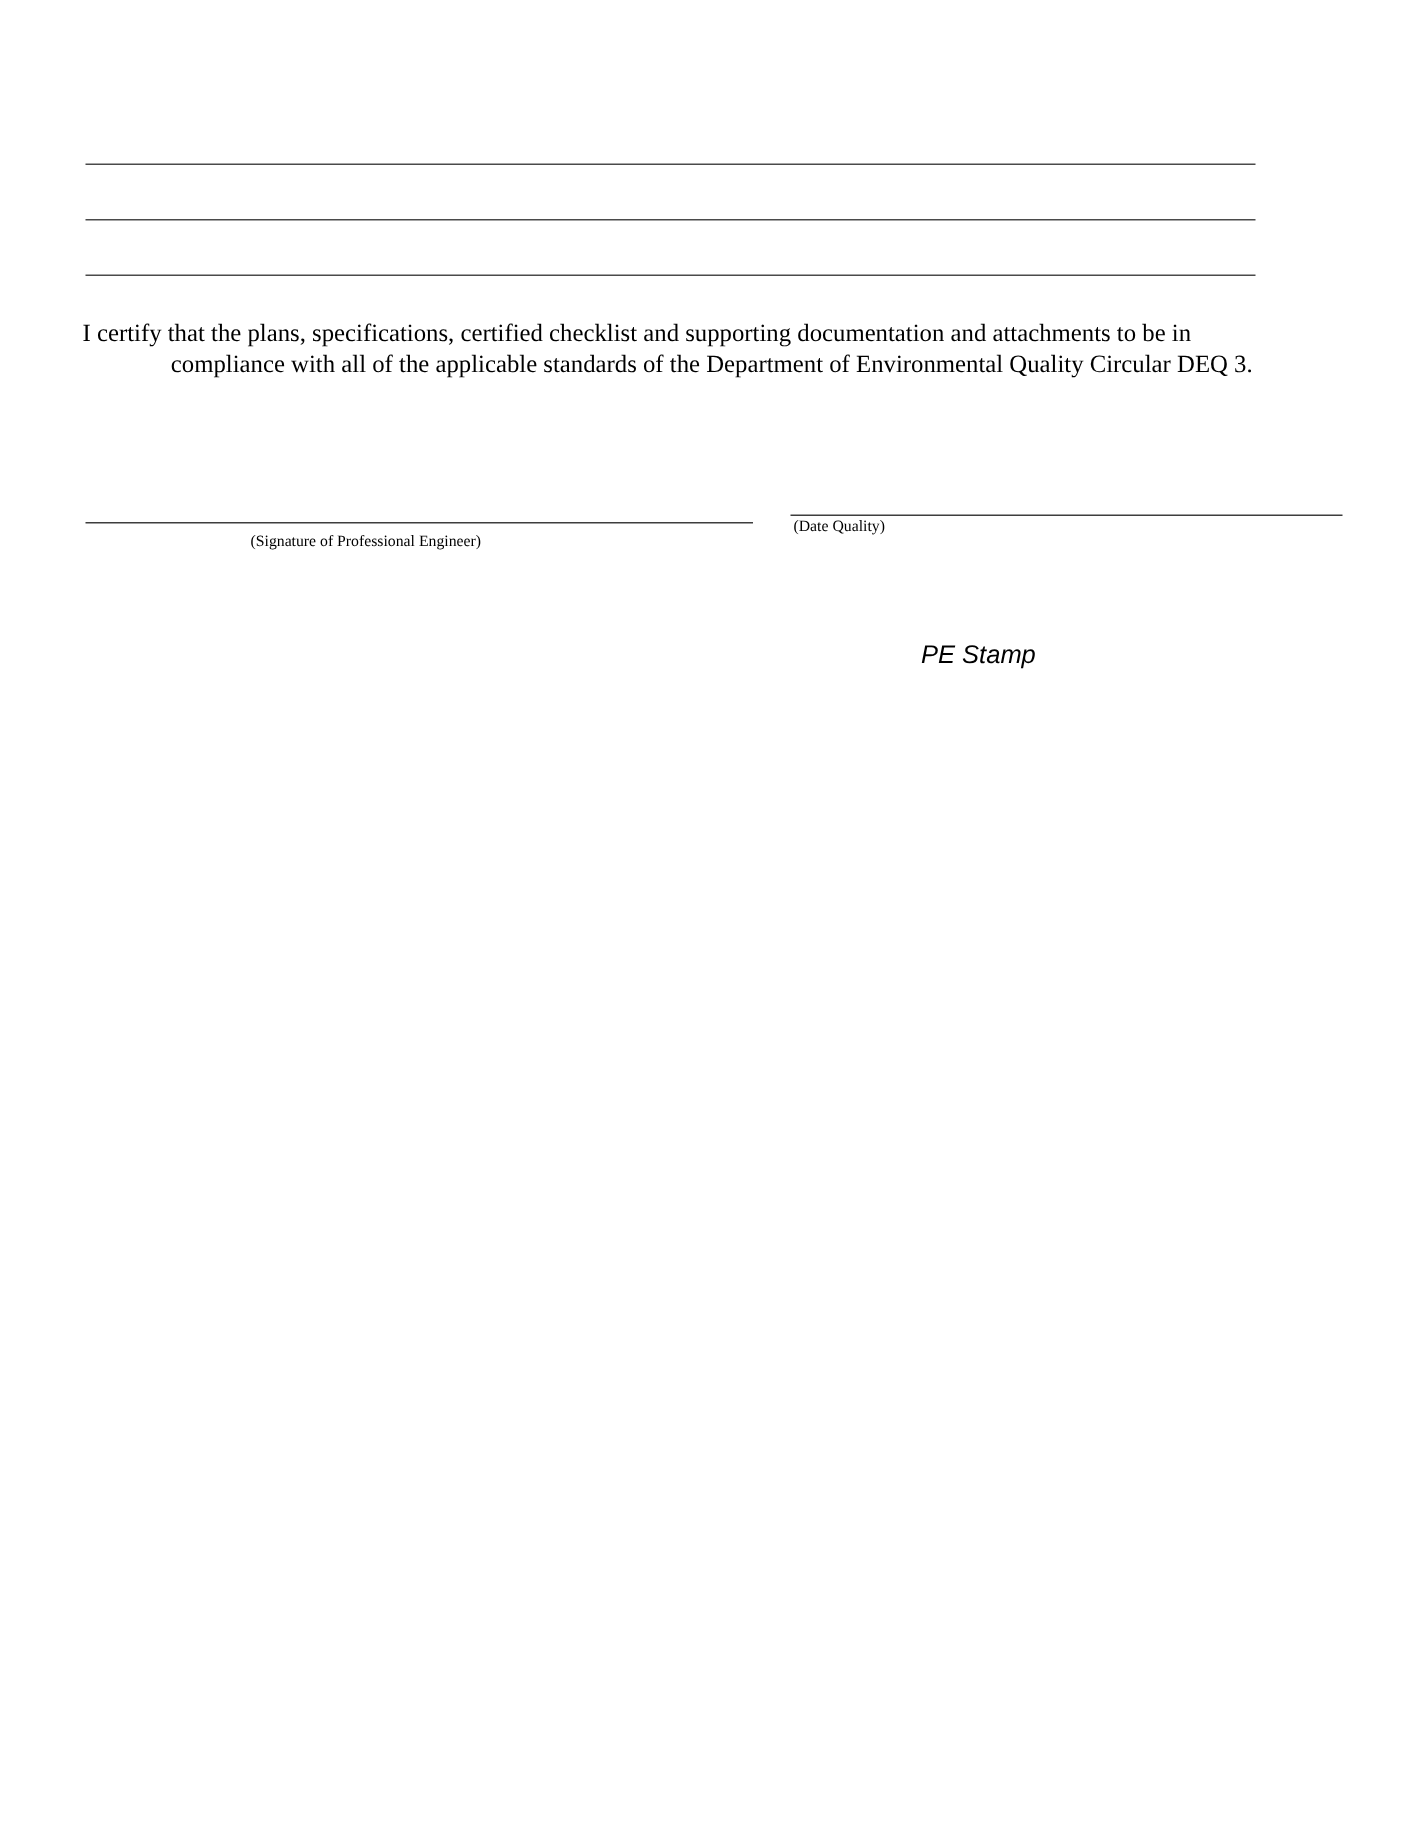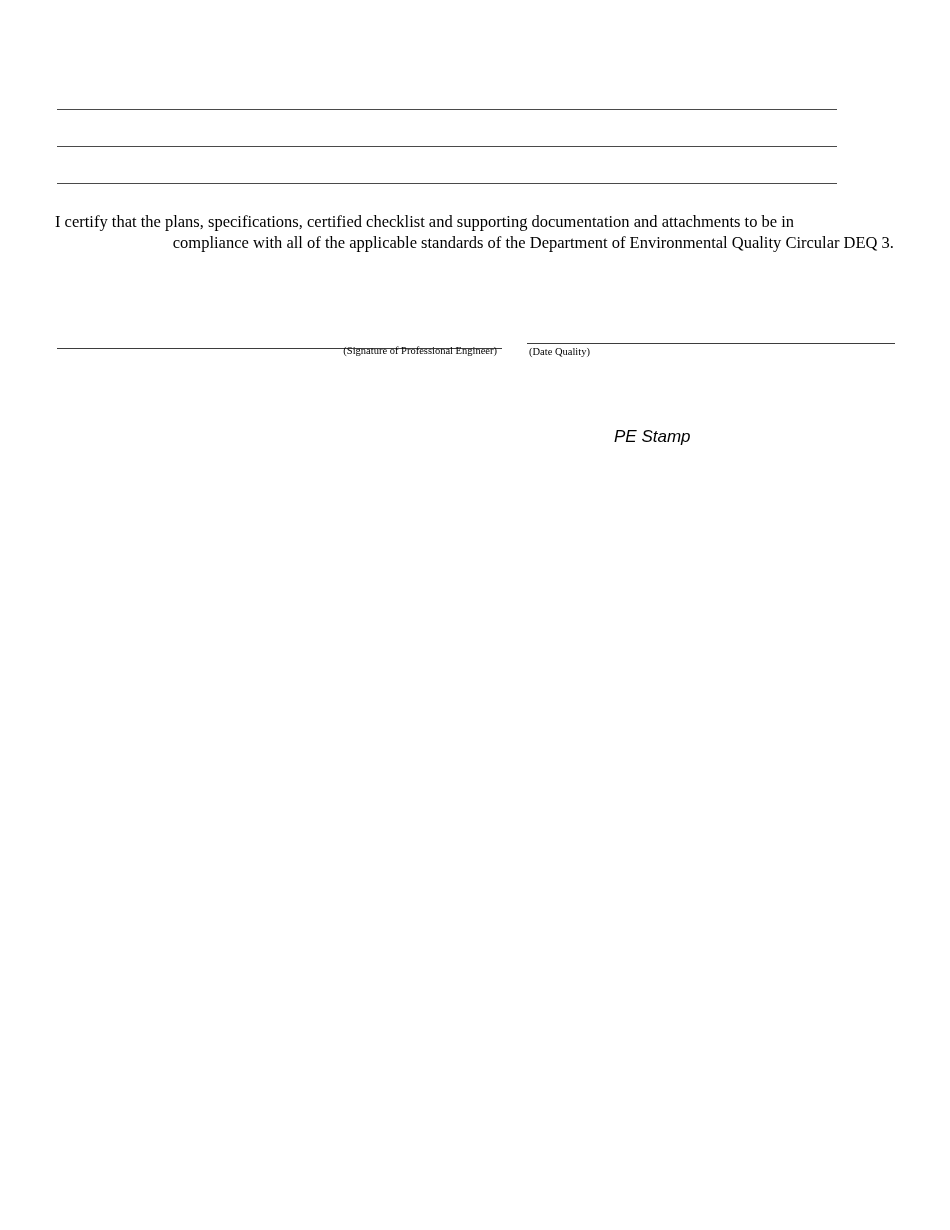--- a/index.html
+++ b/index.html
@@ -44,21 +44,21 @@
     position: absolute;
     left: 55px;
     top: 212px;
     width: 839px;
     font-size: 16.5px;
     line-height: 20.5px;
     text-align: justify;
     text-justify: inter-word;
   }
   .cert-paragraph .lastline {
-    text-align: right;
+    text-align: center;
   }
 
   
   .sig-block {
     position: absolute;
     left: 57px;
     top: 330px;
     width: 840px;
     height: 40px;
   }
@@ -77,23 +77,23 @@
     width: 368px;
   }
   .sig-caption {
     position: absolute;
     font-size: 10.5px;
     line-height: 12px;
     white-space: nowrap;
   }
   .cap-signature {
     left: 110px;
-    top: 15px;
+    top: 26px;
     width: 330px;
-    text-align: right;
+    text-align: left;
   }
   .cap-date {
     left: 472px;
     top: 16px;
   }
 
   
   .pe-stamp {
     position: absolute;
     left: 614px;

